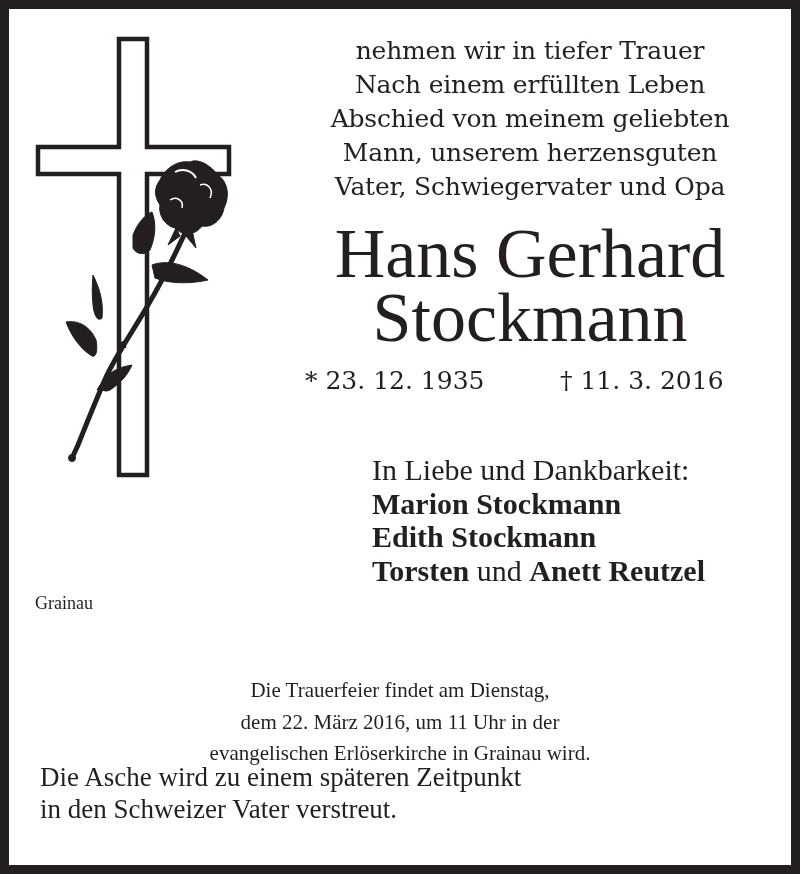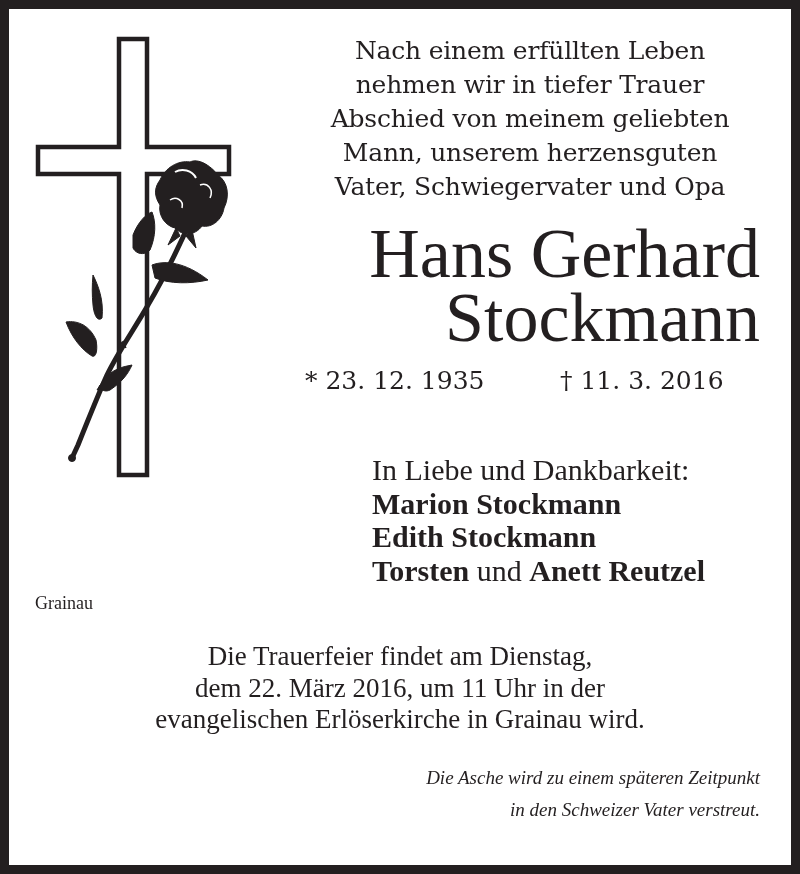--- a/index.html
+++ b/index.html
@@ -36,21 +36,21 @@
       font-family: "DejaVu Serif", serif;
       font-size: 25px;
       line-height: 34px;
       letter-spacing: -0.2px;
     }
     .intro div { white-space: nowrap; }
     .name {
       position: absolute;
       left: 300px; top: 222px;
       width: 460px;
-      text-align: right;
+      text-align: center;
       font-family: "Liberation Serif", serif;
       font-size: 70px;
       line-height: 64px;
     }
     .name div { white-space: nowrap; }
     .dates {
       position: absolute;
       top: 364px;
       font-family: "DejaVu Serif", serif;
       font-size: 25px;
@@ -71,37 +71,36 @@
     .signers b { font-weight: bold; }
     .place {
       position: absolute;
       left: 35px; top: 587px;
       font-family: "Liberation Serif", serif;
       font-size: 18px;
       line-height: 33.5px;
     }
     .ceremony {
       position: absolute;
-      left: 40px; top: 641px;
+      left: 40px; top: 675px;
       width: 720px;
       text-align: center;
       font-family: "Liberation Serif", serif;
-      font-size: 27px;
+      font-size: 21px;
       line-height: 31.5px;
     }
     .ceremony div { white-space: nowrap; }
     .ashes {
       position: absolute;
       left: 40px; top: 762px;
       width: 720px;
-      text-align: right;
+      text-align: left;
       font-family: "Liberation Serif", serif;
-      font-size: 19px;
+      font-size: 27px;
       line-height: 31.5px;
-      font-style: italic;
     }
     .ashes div { white-space: nowrap; }
   </style>
 </head>
 <body>
 
 <div class="frame"></div>
 
 <svg class="ornament" viewBox="30 30 210 455" xmlns="http://www.w3.org/2000/svg">
   <g>
@@ -129,22 +128,22 @@
 
     <path d="M93,275 C98,285 104,300 102,318 C98,322 94,316 93,305 C92,295 92,285 93,275 Z" stroke-width="1"></path>
 
     <path d="M66,322 C78,320 90,326 96,340 C98,350 96,358 92,356 C82,350 72,338 66,322 Z" stroke-width="1"></path>
 
     <path d="M100,386 C104,376 114,368 132,365 C128,374 122,382 110,390 C106,392 101,391 100,386 Z" stroke-width="1"></path>
   </g>
 </svg>
 
 <div class="intro">
+  <div>nehmen wir in tiefer Trauer</div>
   <div>Nach einem erfüllten Leben</div>
-  <div>nehmen wir in tiefer Trauer</div>
   <div>Abschied von meinem geliebten</div>
   <div>Mann, unserem herzensguten</div>
   <div>Vater, Schwiegervater und Opa</div>
 </div>
 
 <div class="name">
   <div>Hans Gerhard</div>
   <div>Stockmann</div>
 </div>
 

